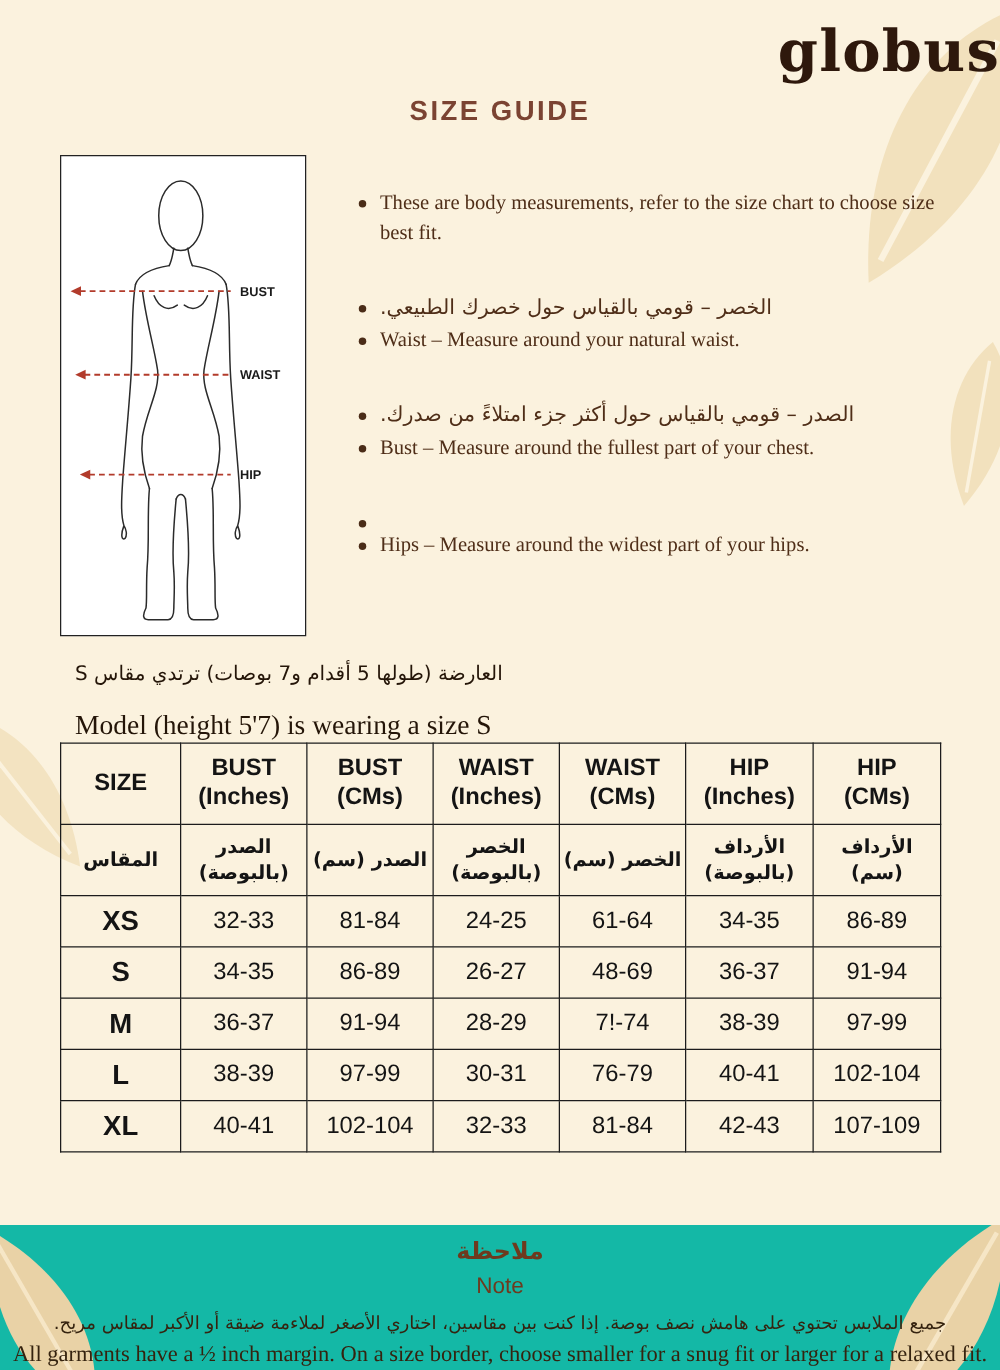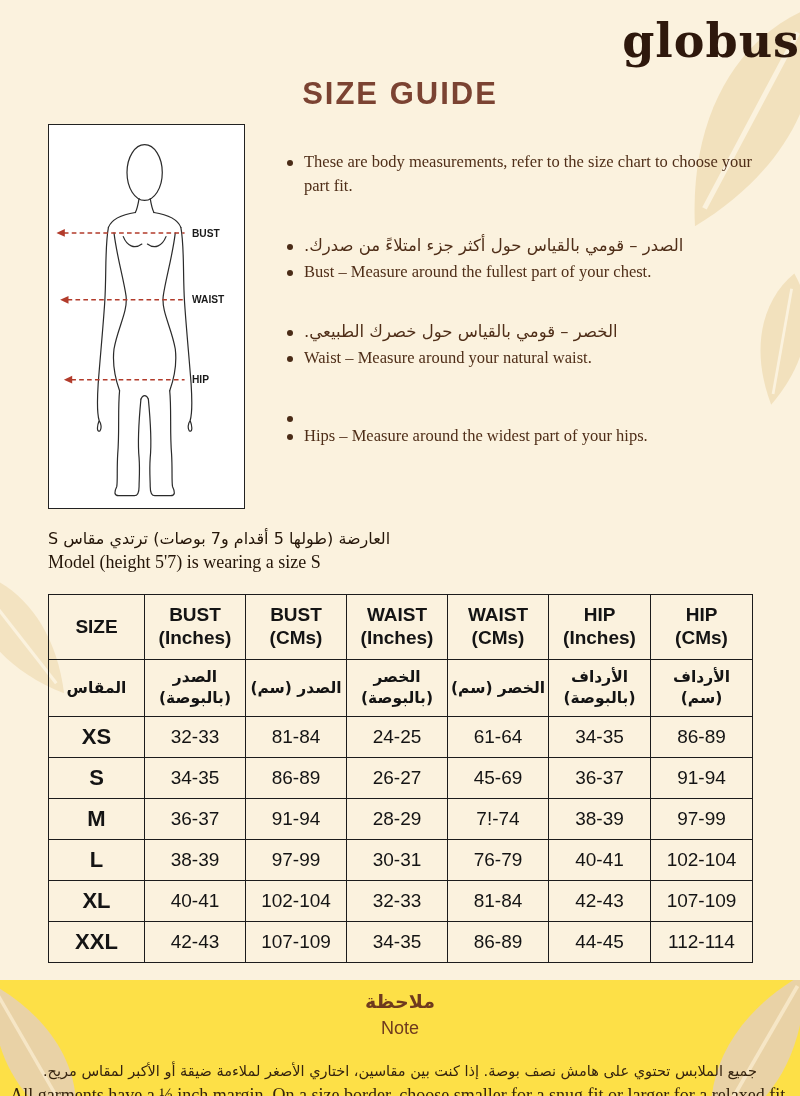--- a/index.html
+++ b/index.html
@@ -13,64 +13,64 @@
   .content { position:absolute; inset:0; z-index:3; }
 
   
   .logo {
     position:absolute; top:14px; left:0; width:100%; text-align:right;
     font-family:"DejaVu Serif", serif; font-weight:700; font-size:46px;
     letter-spacing:1px; color:#2e180c;
   }
   .guide-title {
     position:absolute; top:76px; left:0; width:100%; text-align:center;
-    font-weight:800; font-size:31px; letter-spacing:2px; color:#7b4332;
+    font-weight:800; font-size:22px; letter-spacing:2px; color:#7b4332;
   }
 
   
   .figure-box {
     position:absolute; left:48px; top:124px; width:197px; height:385px;
     background:#ffffff; border:1.5px solid #222; box-sizing:border-box;
   }
   .figure-box svg { width:100%; height:100%; display:block; }
 
   
   .instructions { position:absolute; left:287px; top:150px; width:470px; }
   .inst-group { margin-bottom:36px; }
   .inst-line { display:flex; gap:11px; align-items:flex-start; margin-bottom:2px; }
   .dot { flex:none; width:6px; height:6px; border-radius:50%; background:#4a2c17; margin-top:10px; }
   .txt { font-family:"Liberation Serif", serif; font-size:16.5px; line-height:1.45; color:#4f2e18; }
   .txt.ar { font-family:"DejaVu Sans", sans-serif; font-size:16.5px; direction:rtl; unicode-bidi:isolate; text-align:left; }
 
   
-  .model-note { position:absolute; left:48px; top:528px; width:560px; }
+  .model-note { position:absolute; left:60px; top:528px; width:560px; }
   .model-ar { font-family:"DejaVu Sans", sans-serif; font-size:16px; color:#241508; direction:rtl; unicode-bidi:isolate; text-align:left; line-height:1.4; }
-  .model-en { font-family:"Liberation Serif", serif; font-size:18px; color:#241508; line-height:1.4; }
+  .model-en { font-family:"Liberation Serif", serif; font-size:22px; color:#241508; line-height:1.4;margin-top:15px; }
 
   
   .size-table-wrap { position:absolute; left:48px; top:594px; width:704px; }
   table.size-table { border-collapse:collapse; table-layout:fixed; width:704px; background:transparent; }
   table.size-table td, table.size-table th {
     border:1.5px solid #1c1c1c; text-align:center; vertical-align:middle; padding:0;
     color:#141414;
   }
   tr.hdr-en th { height:64px; font-size:19px; font-weight:700; line-height:1.2; white-space:pre-line; }
   tr.hdr-ar th { height:56px; font-family:"DejaVu Sans", sans-serif; font-size:15.5px; font-weight:700; line-height:1.35; white-space:pre-line; direction:rtl; }
   tr.data-row td { height:40px; font-size:19px; font-weight:500; }
   tr.data-row td.size-cell { font-weight:700; font-size:22px; }
 
   
   .note-band {
     position:absolute; left:0; top:980px; width:800px; height:116px;
-    background:#fde047; overflow:hidden; z-index:2;
+    background:#14b8a6; overflow:hidden; z-index:2;
   }
   .note-inner { position:relative; z-index:2; text-align:center; padding-top:9px; }
   .note-title-ar { font-family:"DejaVu Sans", sans-serif; font-size:19px; font-weight:700; color:#6e3a1e; line-height:1.35; }
   .note-title-en { font-size:18px; font-weight:400; color:#6e3a1e; line-height:1.35; margin-top:1px; }
-  .note-body-ar { font-family:"DejaVu Sans", sans-serif; font-size:14.5px; color:#35230f; line-height:1.55; margin-top:20px; direction:rtl; }
+  .note-body-ar { font-family:"DejaVu Sans", sans-serif; font-size:14.5px; color:#35230f; line-height:1.55; margin-top:8px; direction:rtl; }
   .note-body-en { font-family:"Liberation Serif", serif; font-size:18px; color:#35230f; line-height:1.5; }
 </style>
 </head>
 <body>
 
 <div class="page">
 
   <svg class="leaf" style="top:-16px; right:-42px; width:180px; height:270px; transform:rotate(28deg);" viewBox="0 0 100 160">
     <path d="M50 5 C80 40 84 95 50 152 C16 95 20 40 50 5 Z" fill="#f2e1bd"></path>
     <path d="M50 22 L50 140" stroke="#fbf2de" stroke-width="3" fill="none"></path>
@@ -147,41 +147,41 @@
           <text x="154" y="186">WAIST</text>
           <text x="154" y="272">HIP</text>
         </g>
       </svg>
     </div>
 
     <div class="instructions">
       <div class="inst-group">
         <div class="inst-line">
             <span class="dot"></span>
-            <span class="txt">These are body measurements, refer to the size chart to choose your part fit.</span>
+            <span class="txt">These are body measurements, refer to the size chart to choose size best fit.</span>
+          </div>
+      </div>
+      <div class="inst-group">
+        <div class="inst-line">
+            <span class="dot"></span>
+            <span class="txt ar">الخصر – قومي بالقياس حول خصرك الطبيعي.</span>
+          </div>
+        <div class="inst-line">
+            <span class="dot"></span>
+            <span class="txt">Waist – Measure around your natural waist.</span>
           </div>
       </div>
       <div class="inst-group">
         <div class="inst-line">
             <span class="dot"></span>
             <span class="txt ar">الصدر – قومي بالقياس حول أكثر جزء امتلاءً من صدرك.</span>
           </div>
         <div class="inst-line">
             <span class="dot"></span>
             <span class="txt">Bust – Measure around the fullest part of your chest.</span>
-          </div>
-      </div>
-      <div class="inst-group">
-        <div class="inst-line">
-            <span class="dot"></span>
-            <span class="txt ar">الخصر – قومي بالقياس حول خصرك الطبيعي.</span>
-          </div>
-        <div class="inst-line">
-            <span class="dot"></span>
-            <span class="txt">Waist – Measure around your natural waist.</span>
           </div>
       </div>
       <div class="inst-group">
         <div class="inst-line">
             <span class="dot"></span>
           </div>
         <div class="inst-line">
             <span class="dot"></span>
             <span class="txt">Hips – Measure around the widest part of your hips.</span>
           </div>
@@ -241,21 +241,21 @@
             <td>24-25</td>
             <td>61-64</td>
             <td>34-35</td>
             <td>86-89</td>
           </tr>
           <tr class="data-row">
             <td class="size-cell">S</td>
             <td>34-35</td>
             <td>86-89</td>
             <td>26-27</td>
-            <td>45-69</td>
+            <td>48-69</td>
             <td>36-37</td>
             <td>91-94</td>
           </tr>
           <tr class="data-row">
             <td class="size-cell">M</td>
             <td>36-37</td>
             <td>91-94</td>
             <td>28-29</td>
             <td>7!-74</td>
             <td>38-39</td>
@@ -272,27 +272,18 @@
           </tr>
           <tr class="data-row">
             <td class="size-cell">XL</td>
             <td>40-41</td>
             <td>102-104</td>
             <td>32-33</td>
             <td>81-84</td>
             <td>42-43</td>
             <td>107-109</td>
           </tr>
-          <tr class="data-row">
-            <td class="size-cell">XXL</td>
-            <td>42-43</td>
-            <td>107-109</td>
-            <td>34-35</td>
-            <td>86-89</td>
-            <td>44-45</td>
-            <td>112-114</td>
-          </tr>
         </tbody>
       </table>
     </div>
 
   </div>
 </div>
 
 </body></html>

